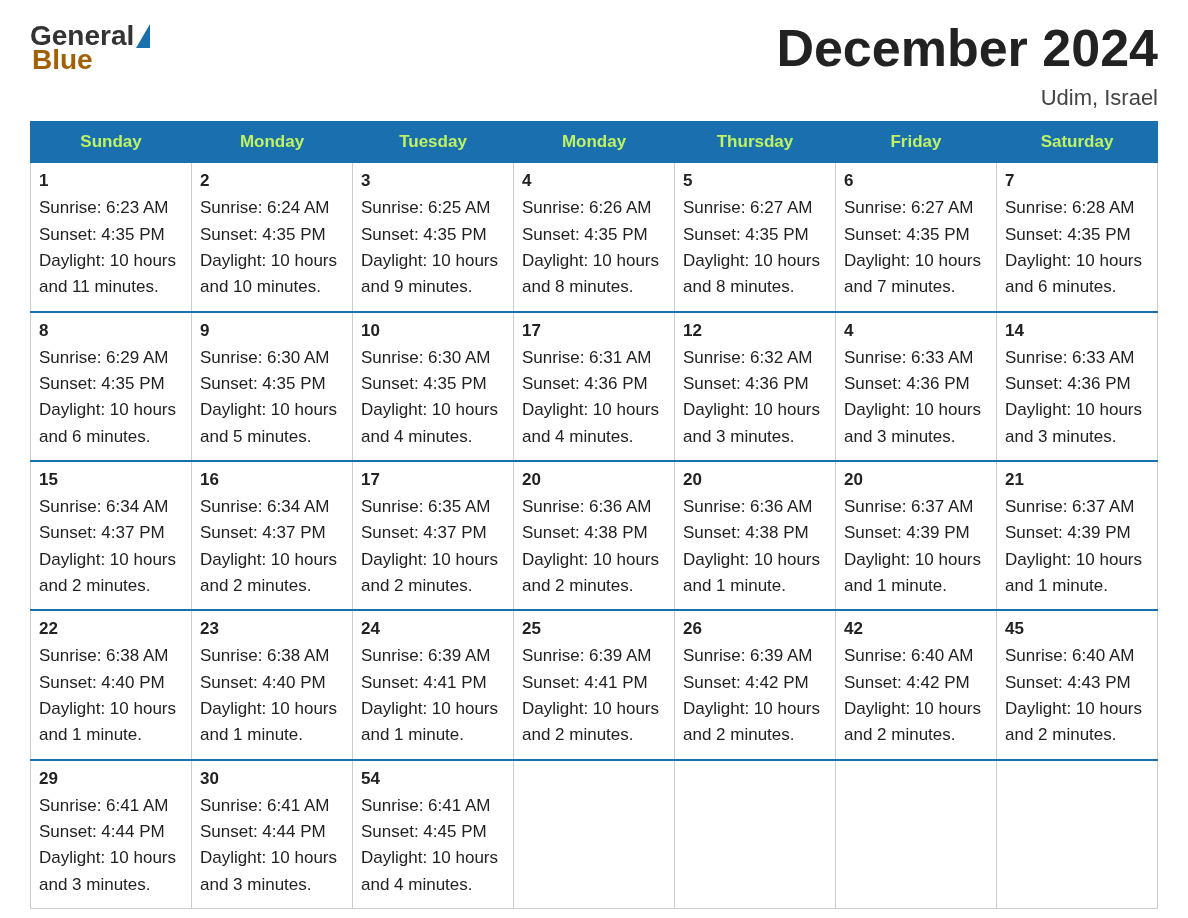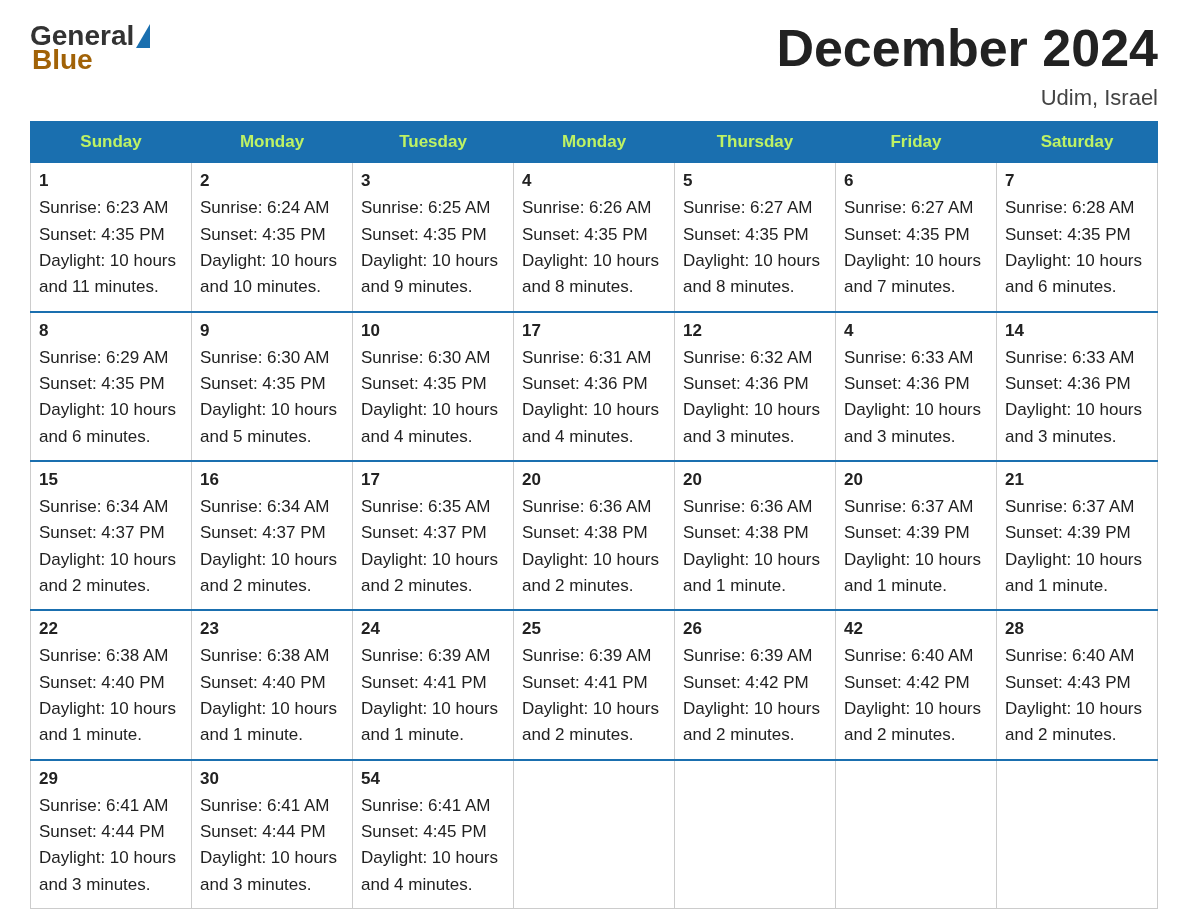--- a/index.html
+++ b/index.html
@@ -377,21 +377,21 @@
         <td>
           <span class="day-num">42</span>
           <div class="day-info">
             Sunrise: 6:40 AM<br>
             Sunset: 4:42 PM<br>
             Daylight: 10 hours<br>
             and 2 minutes.
           </div>
         </td>
         <td>
-          <span class="day-num">28</span>
+          <span class="day-num">45</span>
           <div class="day-info">
             Sunrise: 6:40 AM<br>
             Sunset: 4:43 PM<br>
             Daylight: 10 hours<br>
             and 2 minutes.
           </div>
         </td>
       </tr>
       <tr>
         <td>

